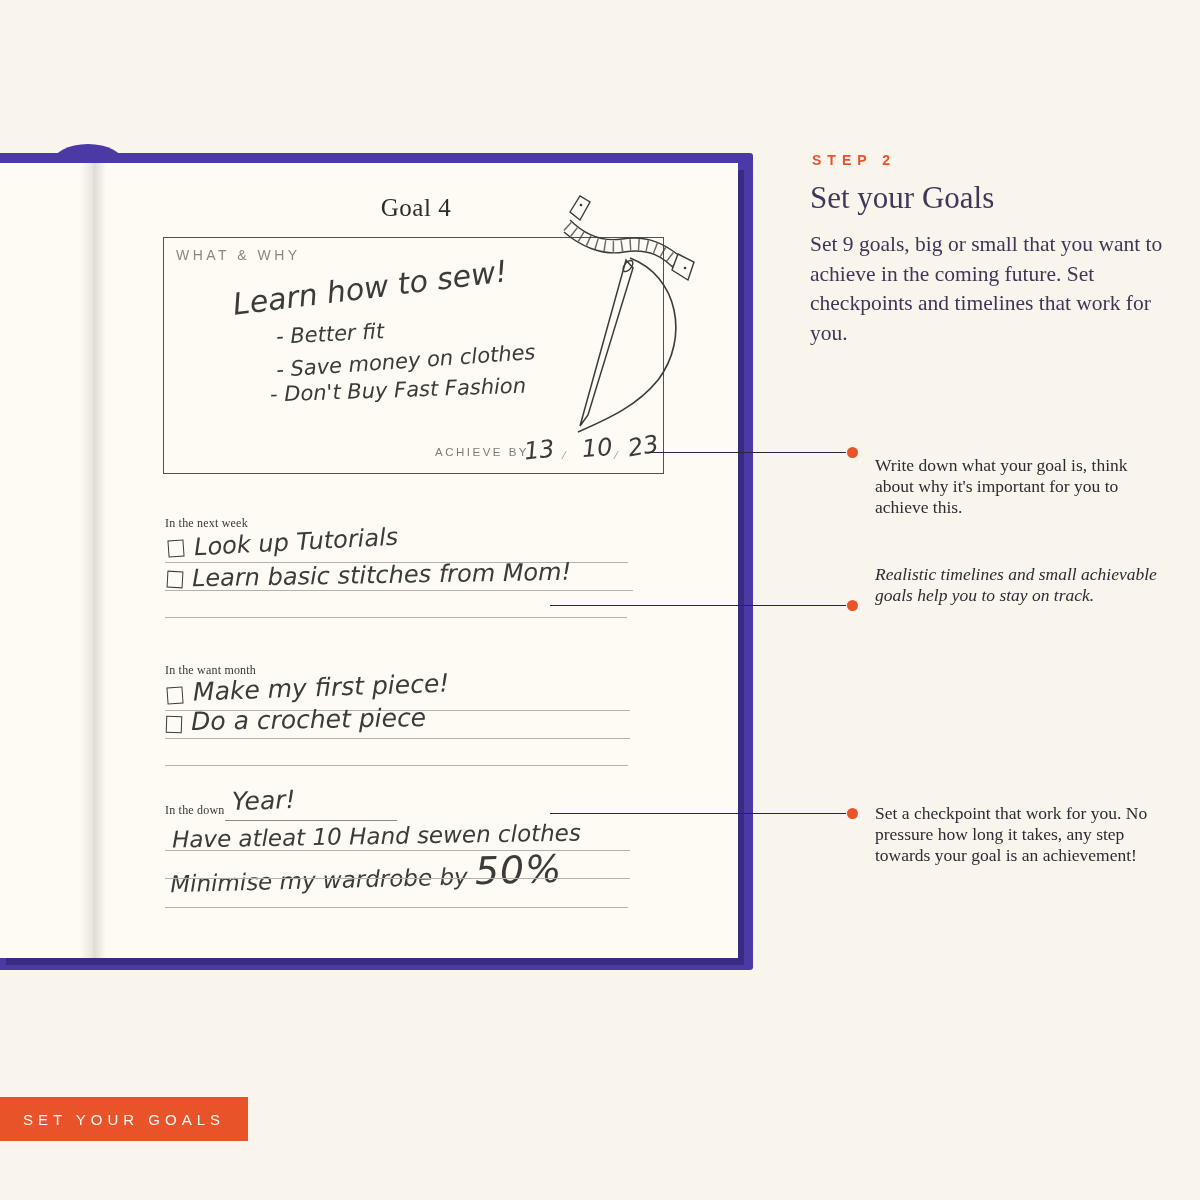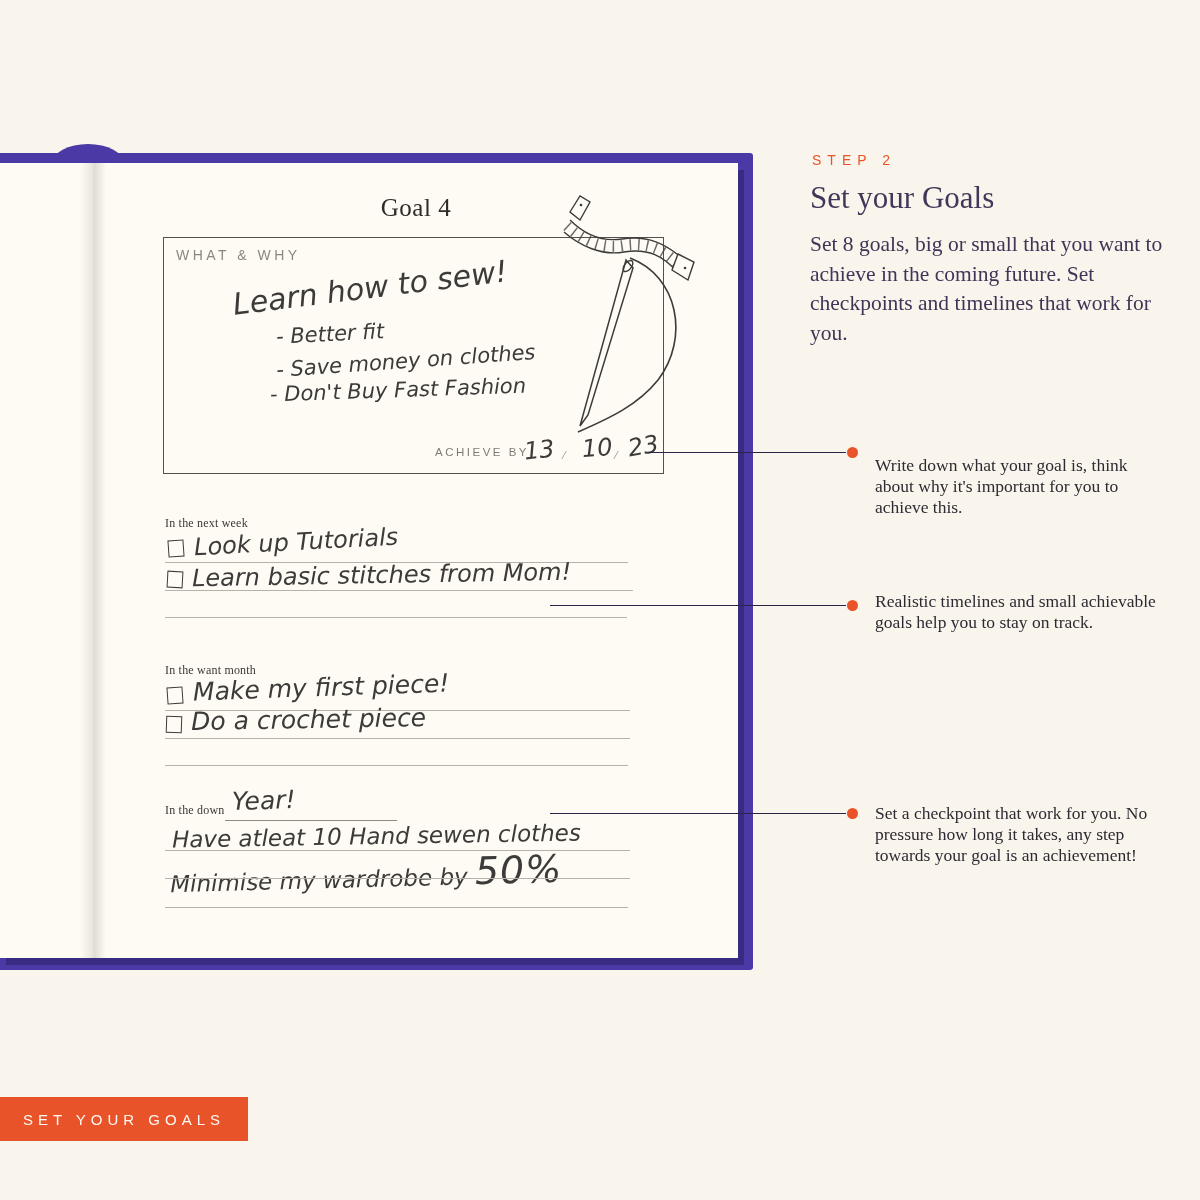--- a/index.html
+++ b/index.html
@@ -73,35 +73,35 @@
   .connector{position:absolute;height:1px;background:#2a2446;z-index:6;}
   .connector .dot{
     position:absolute;right:-12px;top:-5px;width:11px;height:11px;border-radius:50%;
     background:#e8532a;
   }
 
   
   .step-label{
     position:absolute;left:812px;top:152px;
     font-family:"Liberation Sans", sans-serif;
-    font-size:14px;letter-spacing:6px;color:#e8532a;font-weight:normal;
+    font-size:14px;letter-spacing:6px;color:#e8532a;font-weight:bold;
   }
   .main-title{
     position:absolute;left:810px;top:180px;
     font-size:31px;color:#443659;
   }
   .main-desc{
     position:absolute;left:810px;top:230px;width:372px;
     font-size:21.5px;line-height:1.38;color:#413457;
   }
   .ann-text{
     position:absolute;left:875px;width:288px;
     font-size:17.5px;line-height:1.2;color:#2d2a33;
   }
-  .ann-1{top:455px;} .ann-2{top:591px;} .ann-3{top:803px;}
+  .ann-1{top:455px;} .ann-2{top:564px;font-style:italic;} .ann-3{top:803px;}
 
   
   .footer-banner{
     position:absolute;left:0;top:1097px;width:248px;height:44px;
     background:#e8532a;display:flex;align-items:center;justify-content:center;
   }
   .footer-banner span{
     font-family:"Liberation Sans", sans-serif;
     font-size:15px;letter-spacing:5px;color:#fdf8f1;
   }
@@ -184,20 +184,20 @@
   </div>
 <div class="connector" style="left:550px;top:605px;width:296px;">
     <span class="dot"></span>
   </div>
 <div class="connector" style="left:550px;top:813px;width:296px;">
     <span class="dot"></span>
   </div>
 
 <div class="step-label">STEP 2</div>
 <div class="main-title">Set your Goals</div>
-<div class="main-desc">Set 8 goals, big or small that you want to achieve in the coming future. Set checkpoints and timelines that work for you.</div>
+<div class="main-desc">Set 9 goals, big or small that you want to achieve in the coming future. Set checkpoints and timelines that work for you.</div>
 <div class="ann-text ann-1">Write down what your goal is, think about why it's important for you to achieve this.</div>
 <div class="ann-text ann-2">Realistic timelines and small achievable goals help you to stay on track.</div>
 <div class="ann-text ann-3">Set a checkpoint that work for you. No pressure how long it takes, any step towards your goal is an achievement!</div>
 
 <div class="footer-banner">
   <span>SET YOUR GOALS</span>
 </div>
 
 </body></html>

